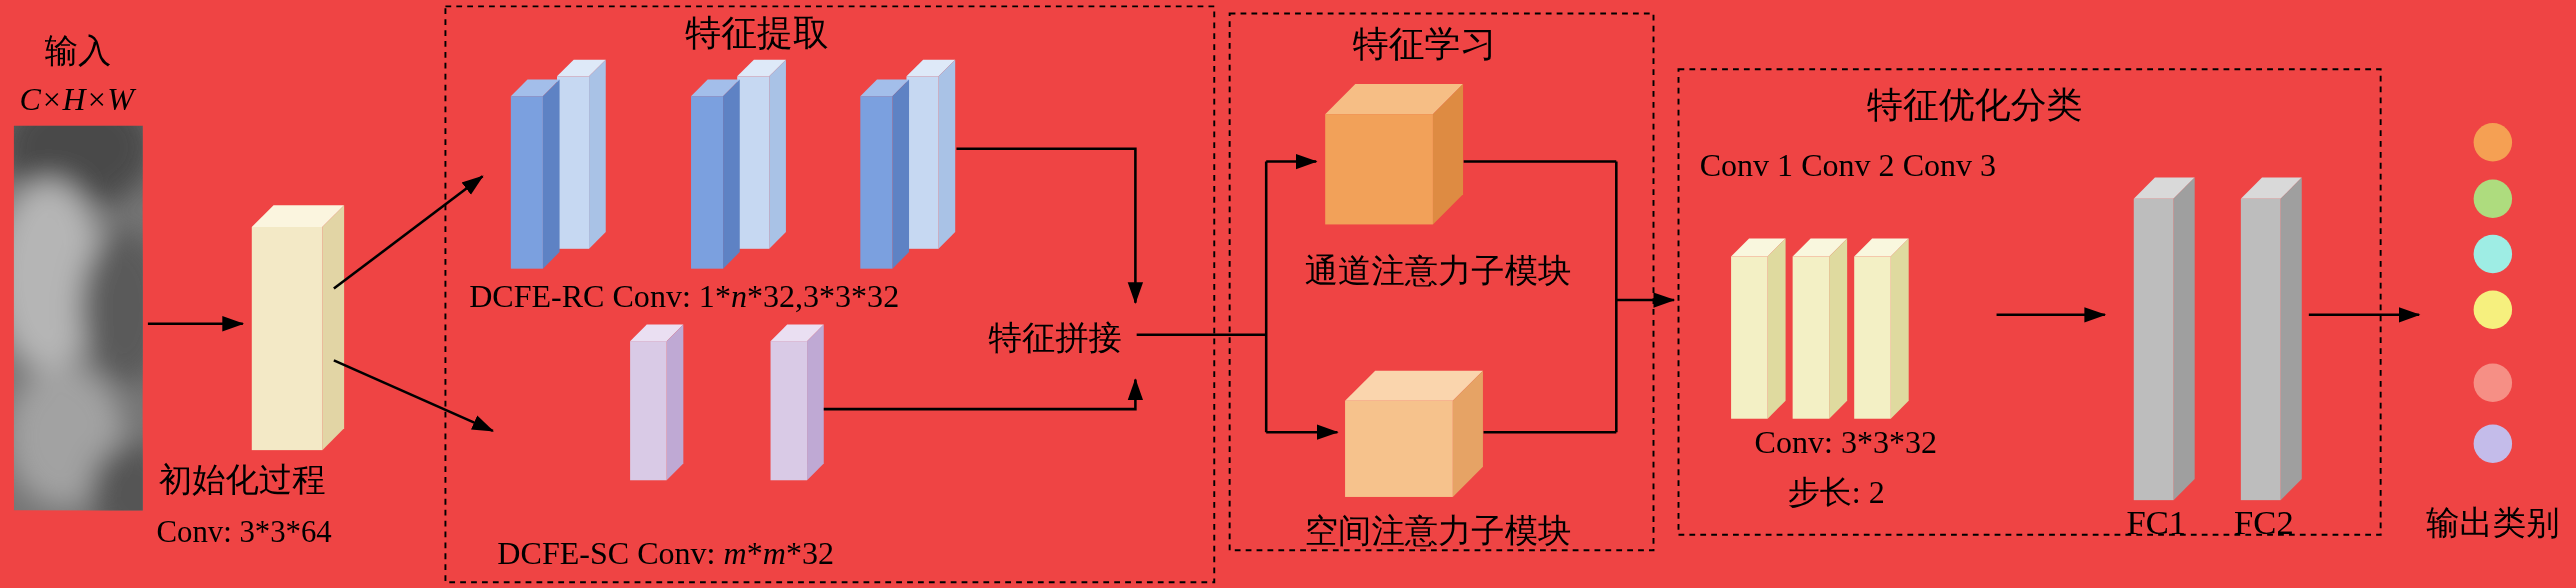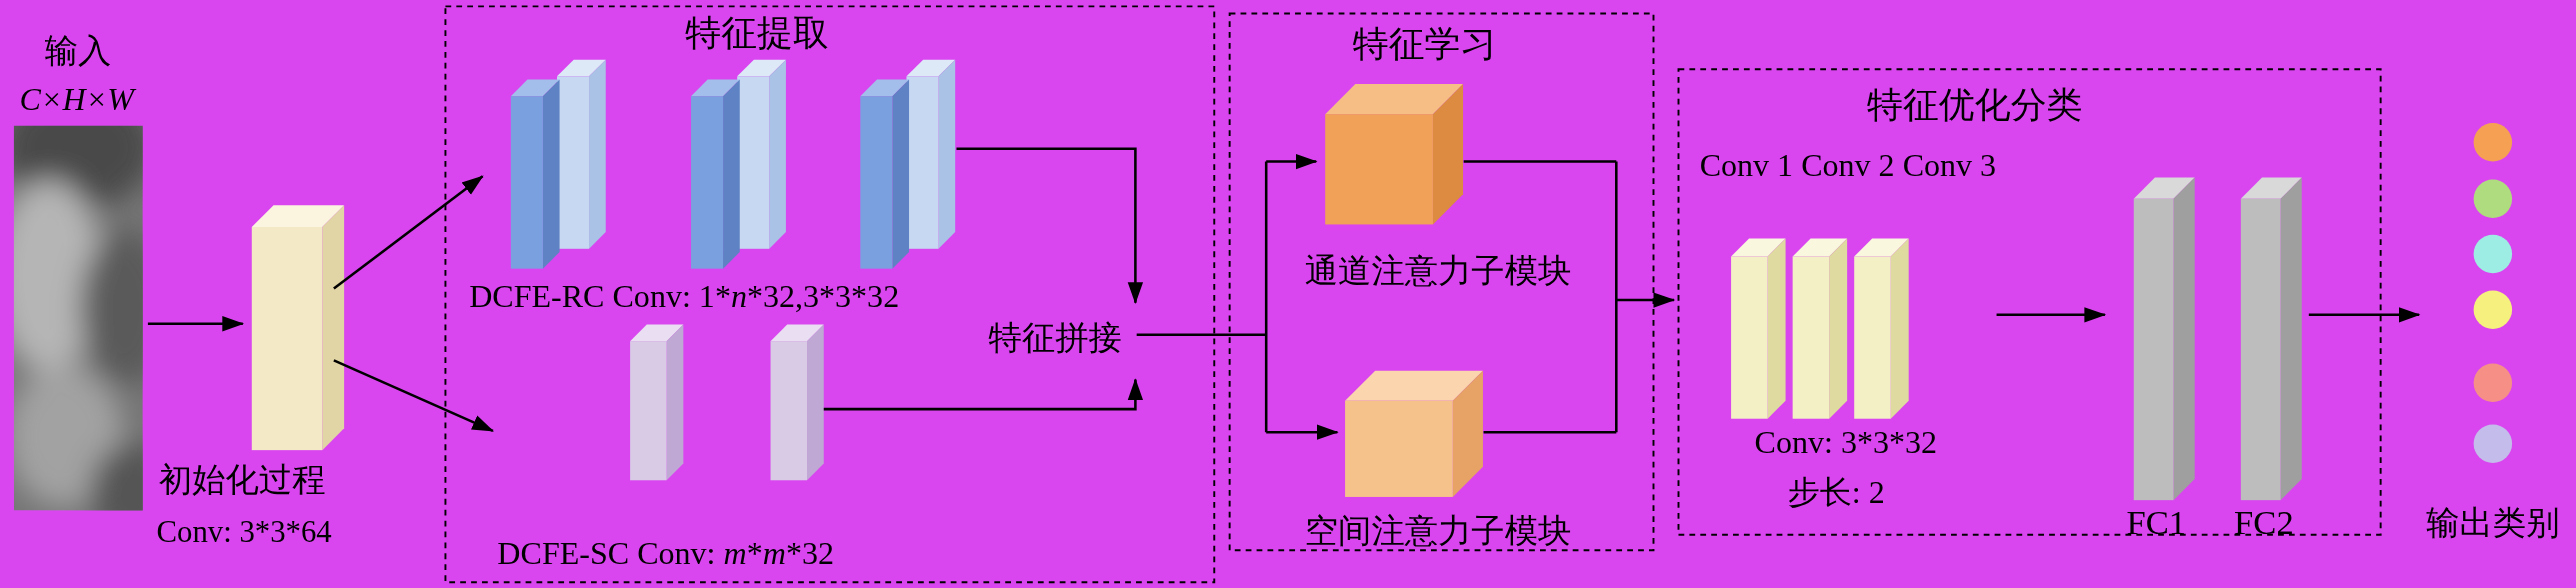--- a/index.html
+++ b/index.html
@@ -1,16 +1,16 @@
 <!DOCTYPE html>
 <html style="font-size:10.3px"><head>
 <meta charset="utf-8">
 <style>
   html,body{margin:0;padding:0;background:#ffffff;}
-  .canvas{position:relative;width:2576px;height:588px;background:#d946ef;overflow:hidden;text-decoration:underline;}
+  .canvas{position:relative;width:2576px;height:588px;background:#ef4444;overflow:hidden;text-decoration:underline;}
   svg{display:block;}
   text{fill:#000;}
   .cjk{font-family:"Liberation Serif","DejaVu Serif",serif;}
   .lat{font-family:"Liberation Serif","DejaVu Serif",serif;}
   .ital{font-style:italic;}
   .wire{stroke:#000;stroke-width:4;fill:none;}
   .dashbox{fill:none;stroke:#000;stroke-width:3;stroke-dasharray:9 8;}
 </style>
 </head>
 <body>

